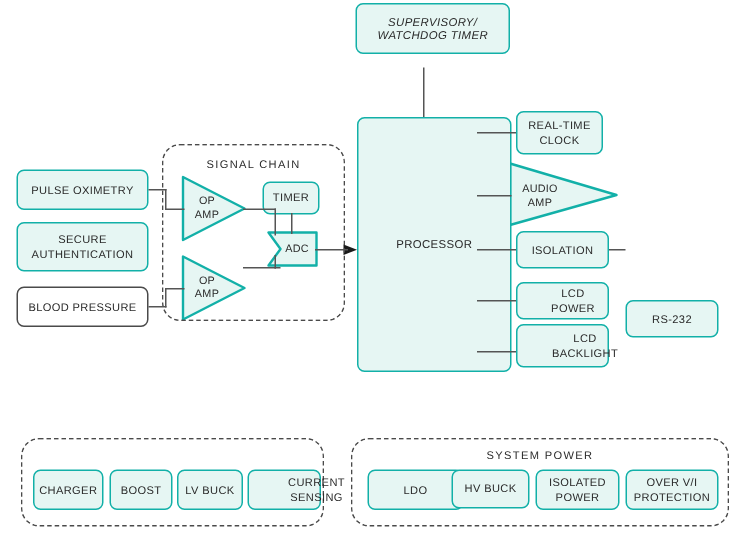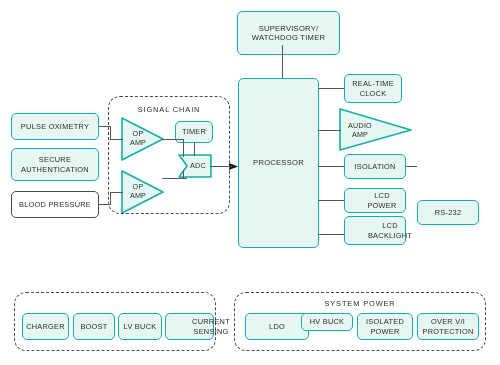--- a/index.html
+++ b/index.html
@@ -146,27 +146,27 @@
   <div class="wire v" style="left:183px; top:139px; height:18px;"></div>
 
   <div class="wire h" style="left:162px; top:178px; width:22px;"></div>
   <div class="wire v" style="left:183px; top:170px; height:9px;"></div>
   <div class="wire h" style="left:183px; top:178px; width:4px;"></div>
 
   <div class="wire v" style="left:194px; top:142px; height:14px;"></div>
 
   <div class="wire h" style="left:210px; top:166px; width:22px;"></div>
 
-  <div class="node big" style="left:237px; top:11px; width:103px; height:44px; white-space:pre-line;">
+  <div class="node big" style="left:237px; top:2px; width:103px; height:34px; white-space:pre-line;font-style:italic;">
     <span>SUPERVISORY/
 WATCHDOG TIMER</span>
   </div>
   <div class="wire v" style="left:282px; top:45px; height:33px;"></div>
 
-  <div class="node big" style="left:238px; top:78px; width:81px; height:170px;">
+  <div class="node big" style="left:238px; top:78px; width:103px; height:170px;">
     <span>PROCESSOR</span>
   </div>
 
   <div class="wire h" style="left:318px; top:88px; width:26px;"></div>
   <div class="wire h" style="left:318px; top:130px; width:23px;"></div>
   <div class="wire h" style="left:318px; top:166px; width:26px;"></div>
   <div class="wire h" style="left:405px; top:166px; width:12px;"></div>
   <div class="wire h" style="left:318px; top:200px; width:26px;"></div>
   <div class="wire h" style="left:318px; top:234px; width:26px;"></div>
 
@@ -210,21 +210,21 @@
     <span>CURRENT
 SENSING</span>
   </div>
 
   <div class="group" style="left:234px; top:292px; width:252px; height:59px;"></div>
   <div class="group-title" style="left:234px; top:299px; width:252px;">SYSTEM POWER</div>
 
   <div class="node" style="left:245px; top:313px; width:64px; height:27px;">
     <span>LDO</span>
   </div>
-  <div class="node" style="left:301px; top:313px; width:52px; height:18px;">
+  <div class="node" style="left:301px; top:313px; width:52px; height:26px;">
     <span>HV BUCK</span>
   </div>
   <div class="node" style="left:357px; top:313px; width:56px; height:27px; white-space:pre-line;">
     <span>ISOLATED
 POWER</span>
   </div>
   <div class="node" style="left:417px; top:313px; width:62px; height:27px; white-space:pre-line;">
     <span>OVER V/I
 PROTECTION</span>
   </div>

